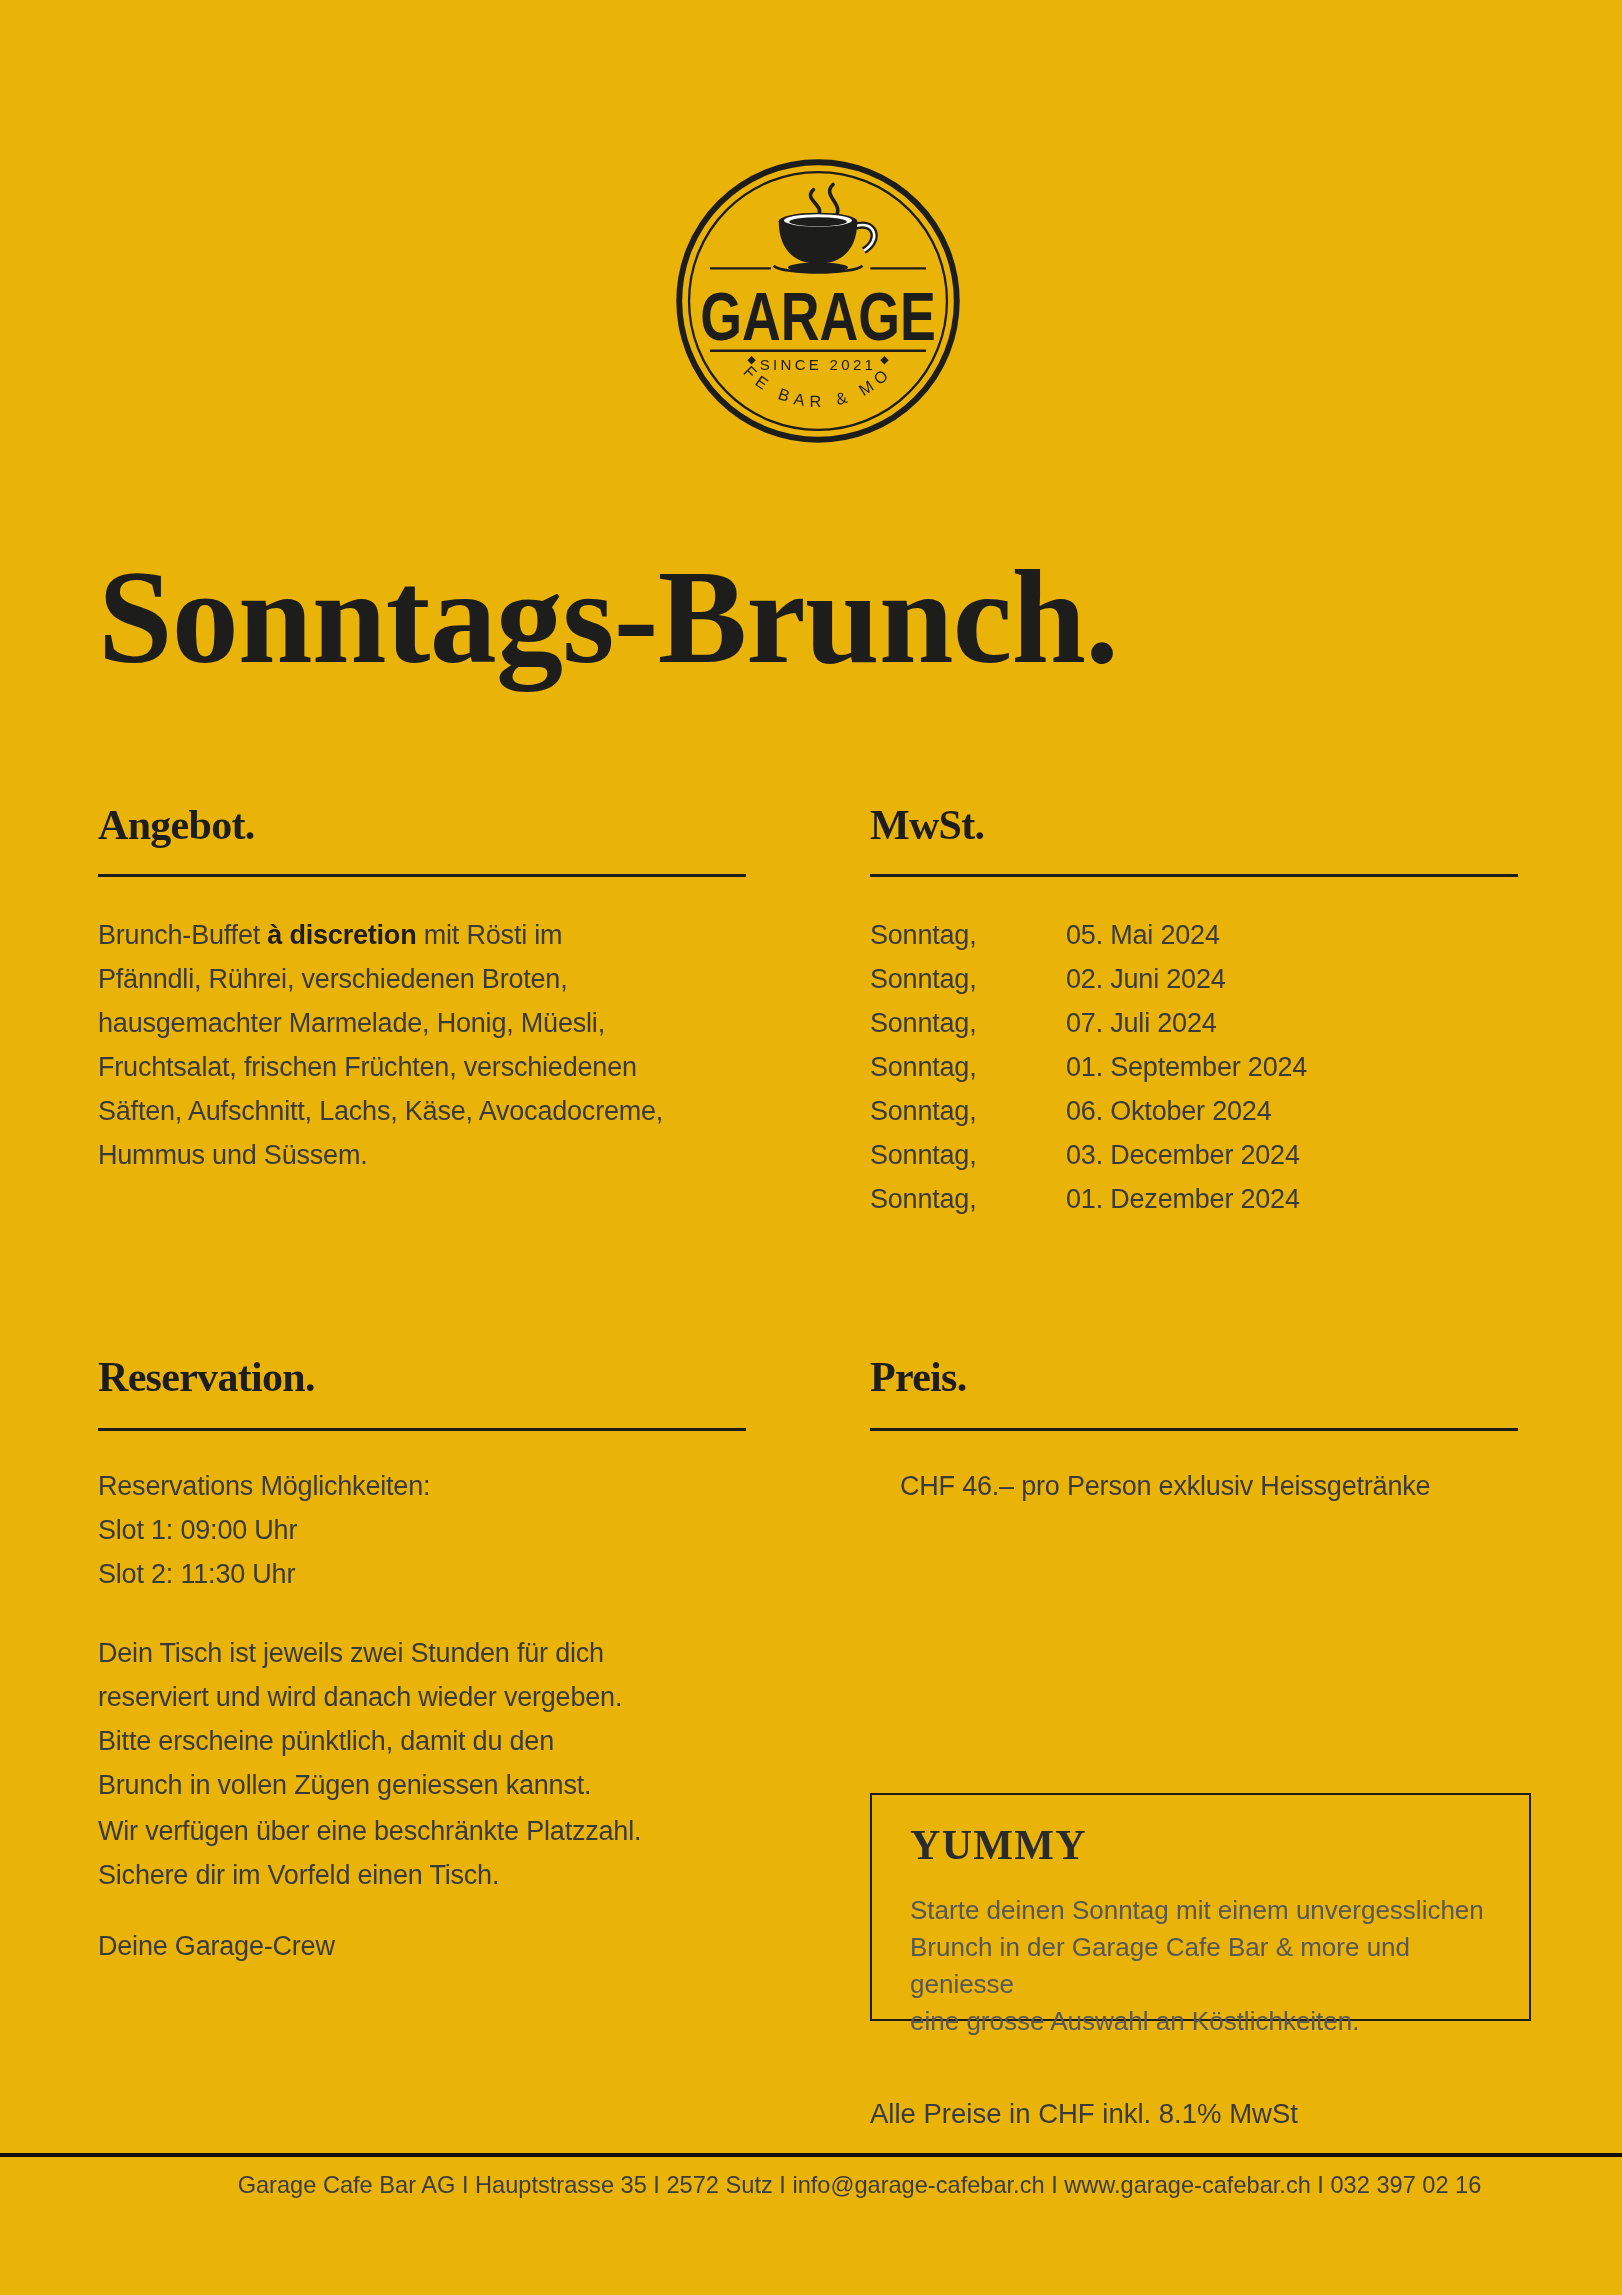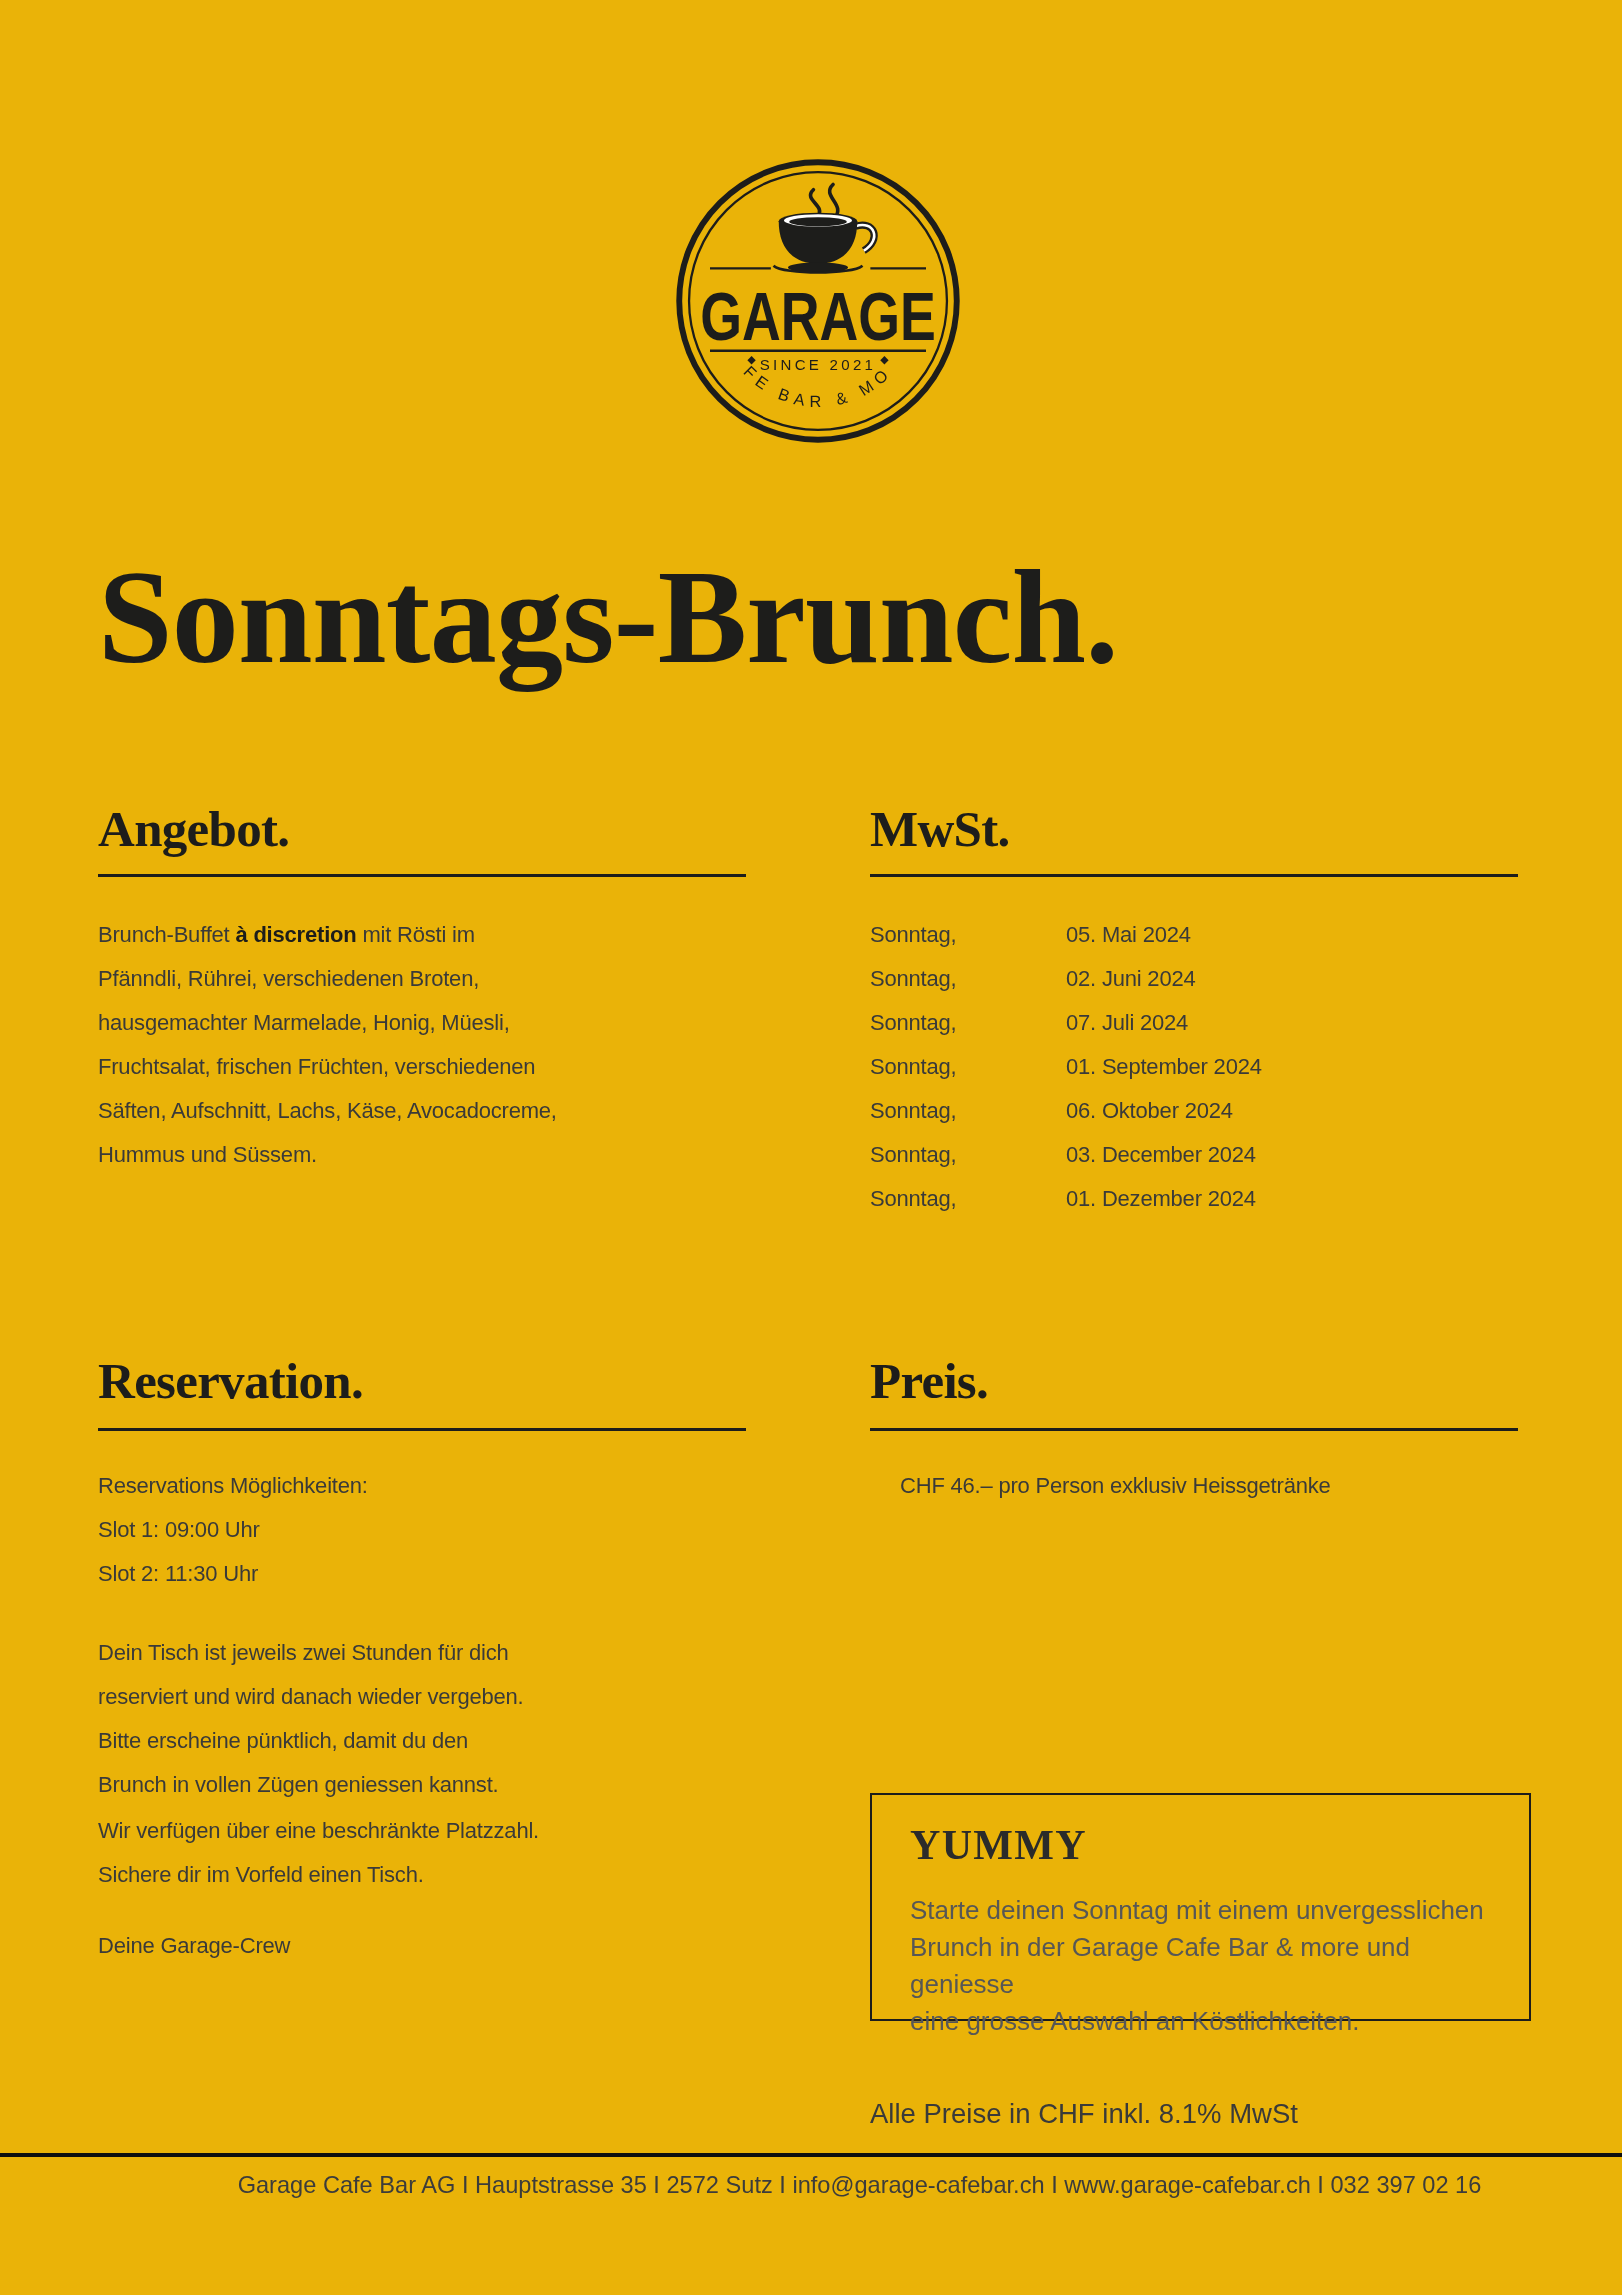--- a/index.html
+++ b/index.html
@@ -13,24 +13,24 @@
   }
   .abs{position:absolute;}
   .serif-head{
     font-family:"Liberation Serif", serif;
     font-weight:700;
     color:#1d1d1b;
     line-height:1;
     letter-spacing:-0.7px;
   }
   .title{font-size:134px;}
-  .section-head{font-size:51px;}
+  .section-head{font-size:42px;}
   .rule{background:#1d1d1b;height:3.3px;}
   .body-text{
-    font-size:22px;
+    font-size:27px;
     line-height:44px;
     font-weight:300;
     color:#3a3a39;
     letter-spacing:-0.2px;
     margin:0;
   }
   .multiline{white-space:pre-line;display:block;}
   .bold-inline{font-weight:700;color:#1d1d1b;}
   .date-row{display:flex;height:44px;align-items:flex-end;}
   .date-day{width:196px;flex:0 0 196px;}

